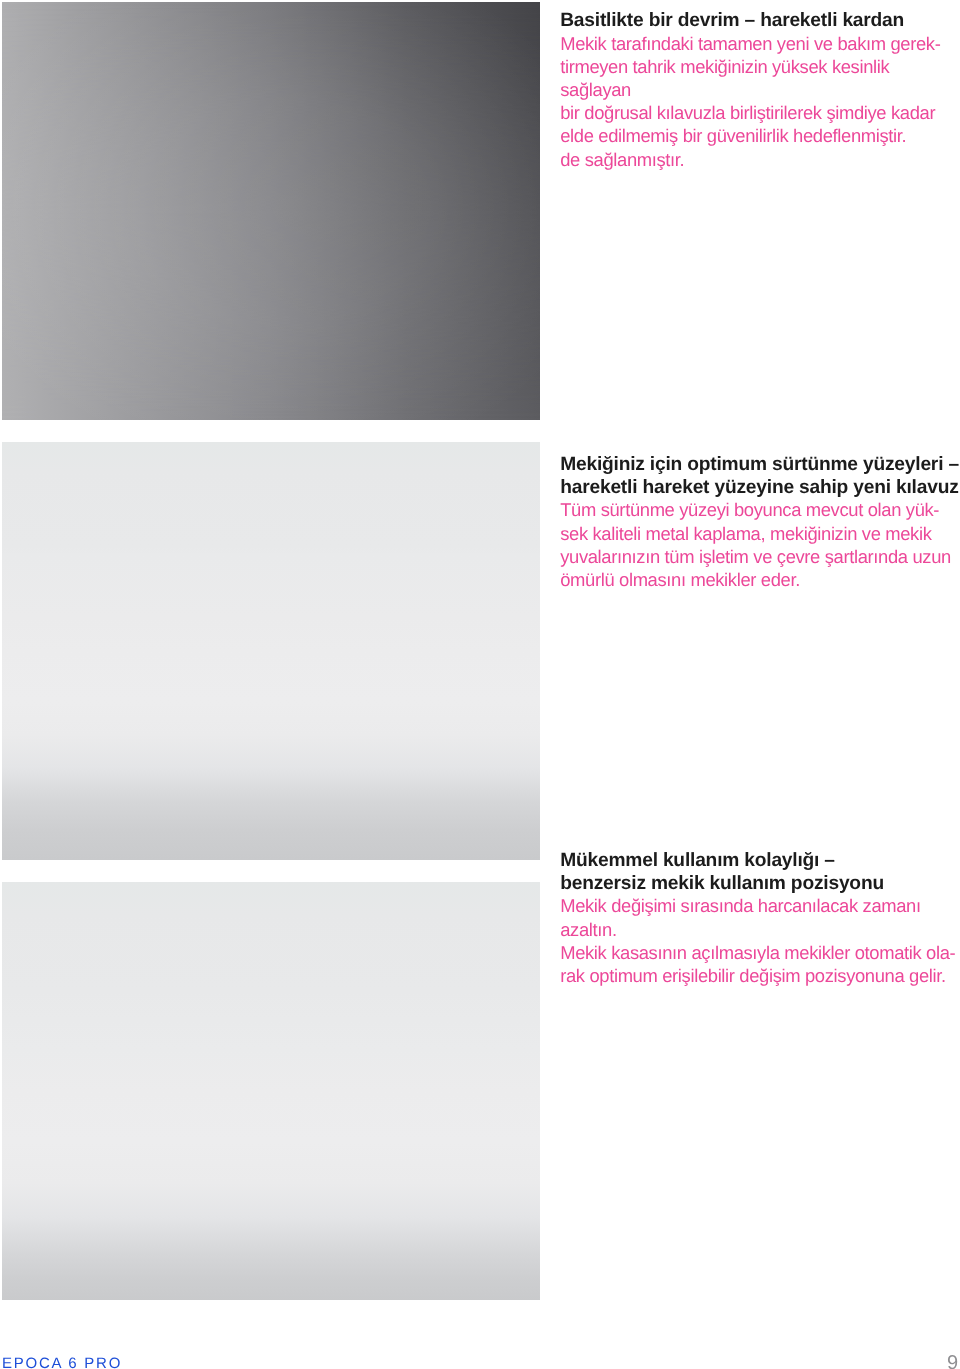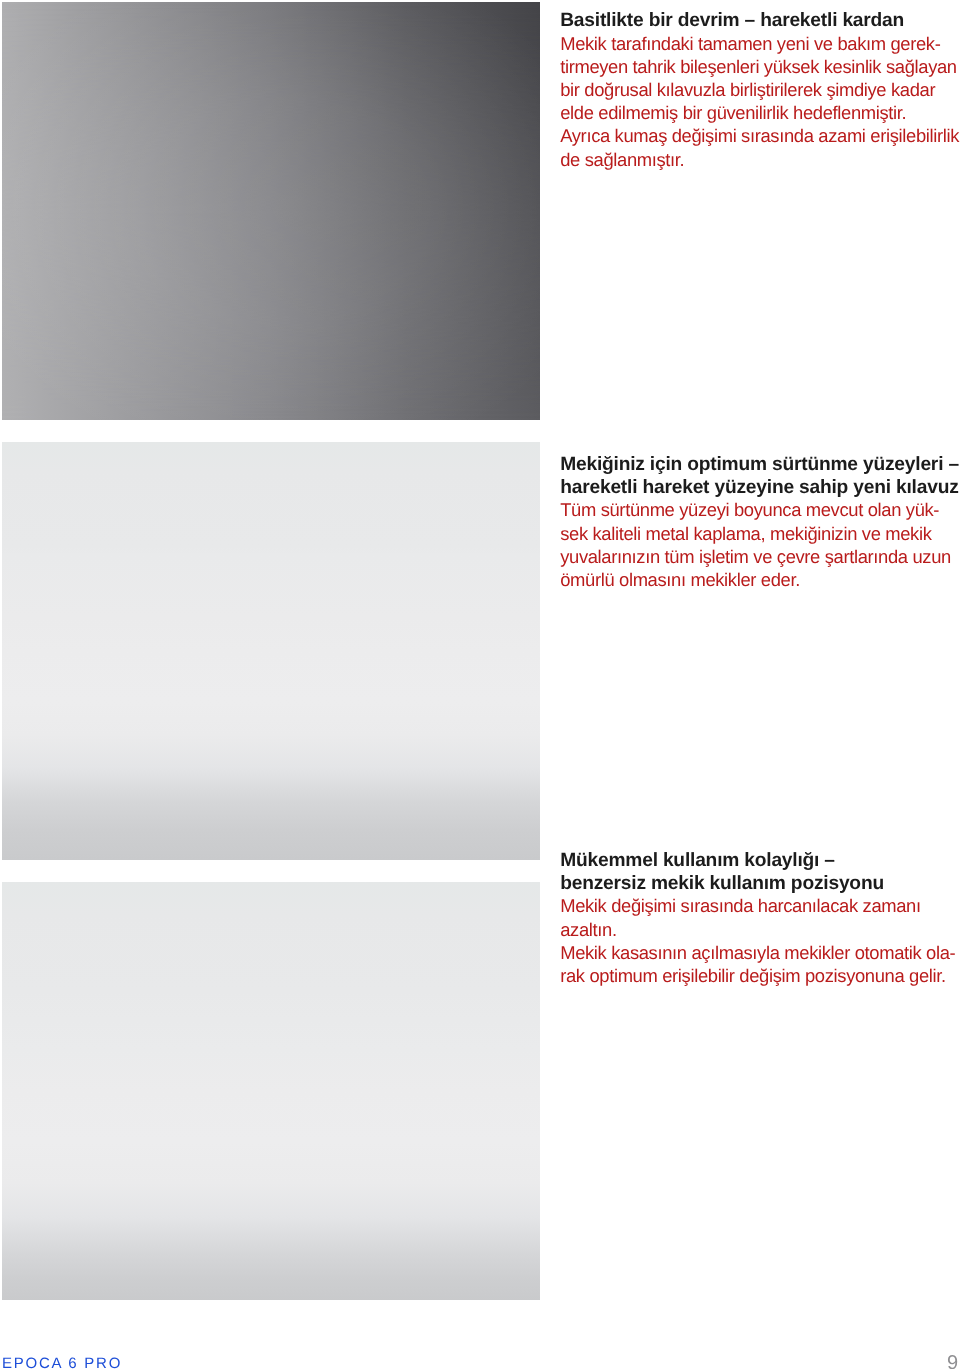--- a/index.html
+++ b/index.html
@@ -15,21 +15,21 @@
     mask-image:linear-gradient(to bottom, rgba(0,0,0,0), rgba(0,0,0,1));}
   #photo1 .hl{position:absolute;inset:0;
     background:radial-gradient(ellipse 68% 68% at 52% 50%, rgba(255,255,255,0.105) 0%, rgba(255,255,255,0.086) 40%, rgba(255,255,255,0) 92%);}
   #photo2{top:442px;height:417.5px;
     background:linear-gradient(180deg,#e5e8e8 0%,#e7e8e9 7%,#e8e9ea 25%,#e9eaeb 27%,#ebebec 42%,#ececed 50%,#ededee 62%,#ebebec 70%,#e4e5e7 78%,#d5d6d8 86%,#cdced0 93%,#c9cacc 100%);}
   #photo3{top:882px;height:417.5px;
     background:linear-gradient(180deg,#e5e8e8 0%,#e7e8e9 8%,#e8e9ea 26%,#eaebec 40%,#ececed 50%,#ededee 62%,#ebebec 72%,#e4e5e7 80%,#d5d6d8 89%,#cdced0 95%,#c9cacc 100%);}
 
   .col{position:absolute;left:560.2px;width:400px;}
   .h{font-weight:bold;font-size:19.2px;line-height:22.8px;color:#1c1c1c;margin:0;letter-spacing:-0.2px;}
-  .p{font-weight:normal;font-size:18.4px;line-height:23.2px;color:#b91c1c;margin:-1.3px 0 0 0;letter-spacing:-0.355px;}
+  .p{font-weight:normal;font-size:18.4px;line-height:23.2px;color:#ec4899;margin:-1.3px 0 0 0;letter-spacing:-0.355px;}
 
   .foot-left{position:absolute;left:2px;top:1355px;font-size:15px;letter-spacing:1.75px;color:#1d4ed8;}
   .foot-right{position:absolute;left:947px;top:1352px;font-size:20px;color:#8f8f92;}
 </style>
 </head>
 <body>
 
 <div class="page">
 
   <div class="photo" id="photo1">
@@ -38,24 +38,23 @@
   </div>
   <div class="photo" id="photo2"></div>
   <div class="photo" id="photo3"></div>
 
   <div class="col" style="top:10px;">
     <div class="h">
         <div>Basitlikte bir devrim – hareketli kardan</div>
       </div>
     <div class="p">
         <div>Mekik tarafındaki tamamen yeni ve bakım gerek-</div>
-        <div>tirmeyen tahrik bileşenleri yüksek kesinlik sağlayan</div>
+        <div>tirmeyen tahrik mekiğinizin yüksek kesinlik sağlayan</div>
         <div>bir doğrusal kılavuzla birliştirilerek şimdiye kadar</div>
         <div>elde edilmemiş bir güvenilirlik hedeflenmiştir.</div>
-        <div>Ayrıca kumaş değişimi sırasında azami erişilebilirlik</div>
         <div>de sağlanmıştır.</div>
       </div>
   </div>
 
   <div class="col" style="top:454px;">
     <div class="h">
         <div>Mekiğiniz için optimum sürtünme yüzeyleri –</div>
         <div>hareketli hareket yüzeyine sahip yeni kılavuz</div>
       </div>
     <div class="p">

